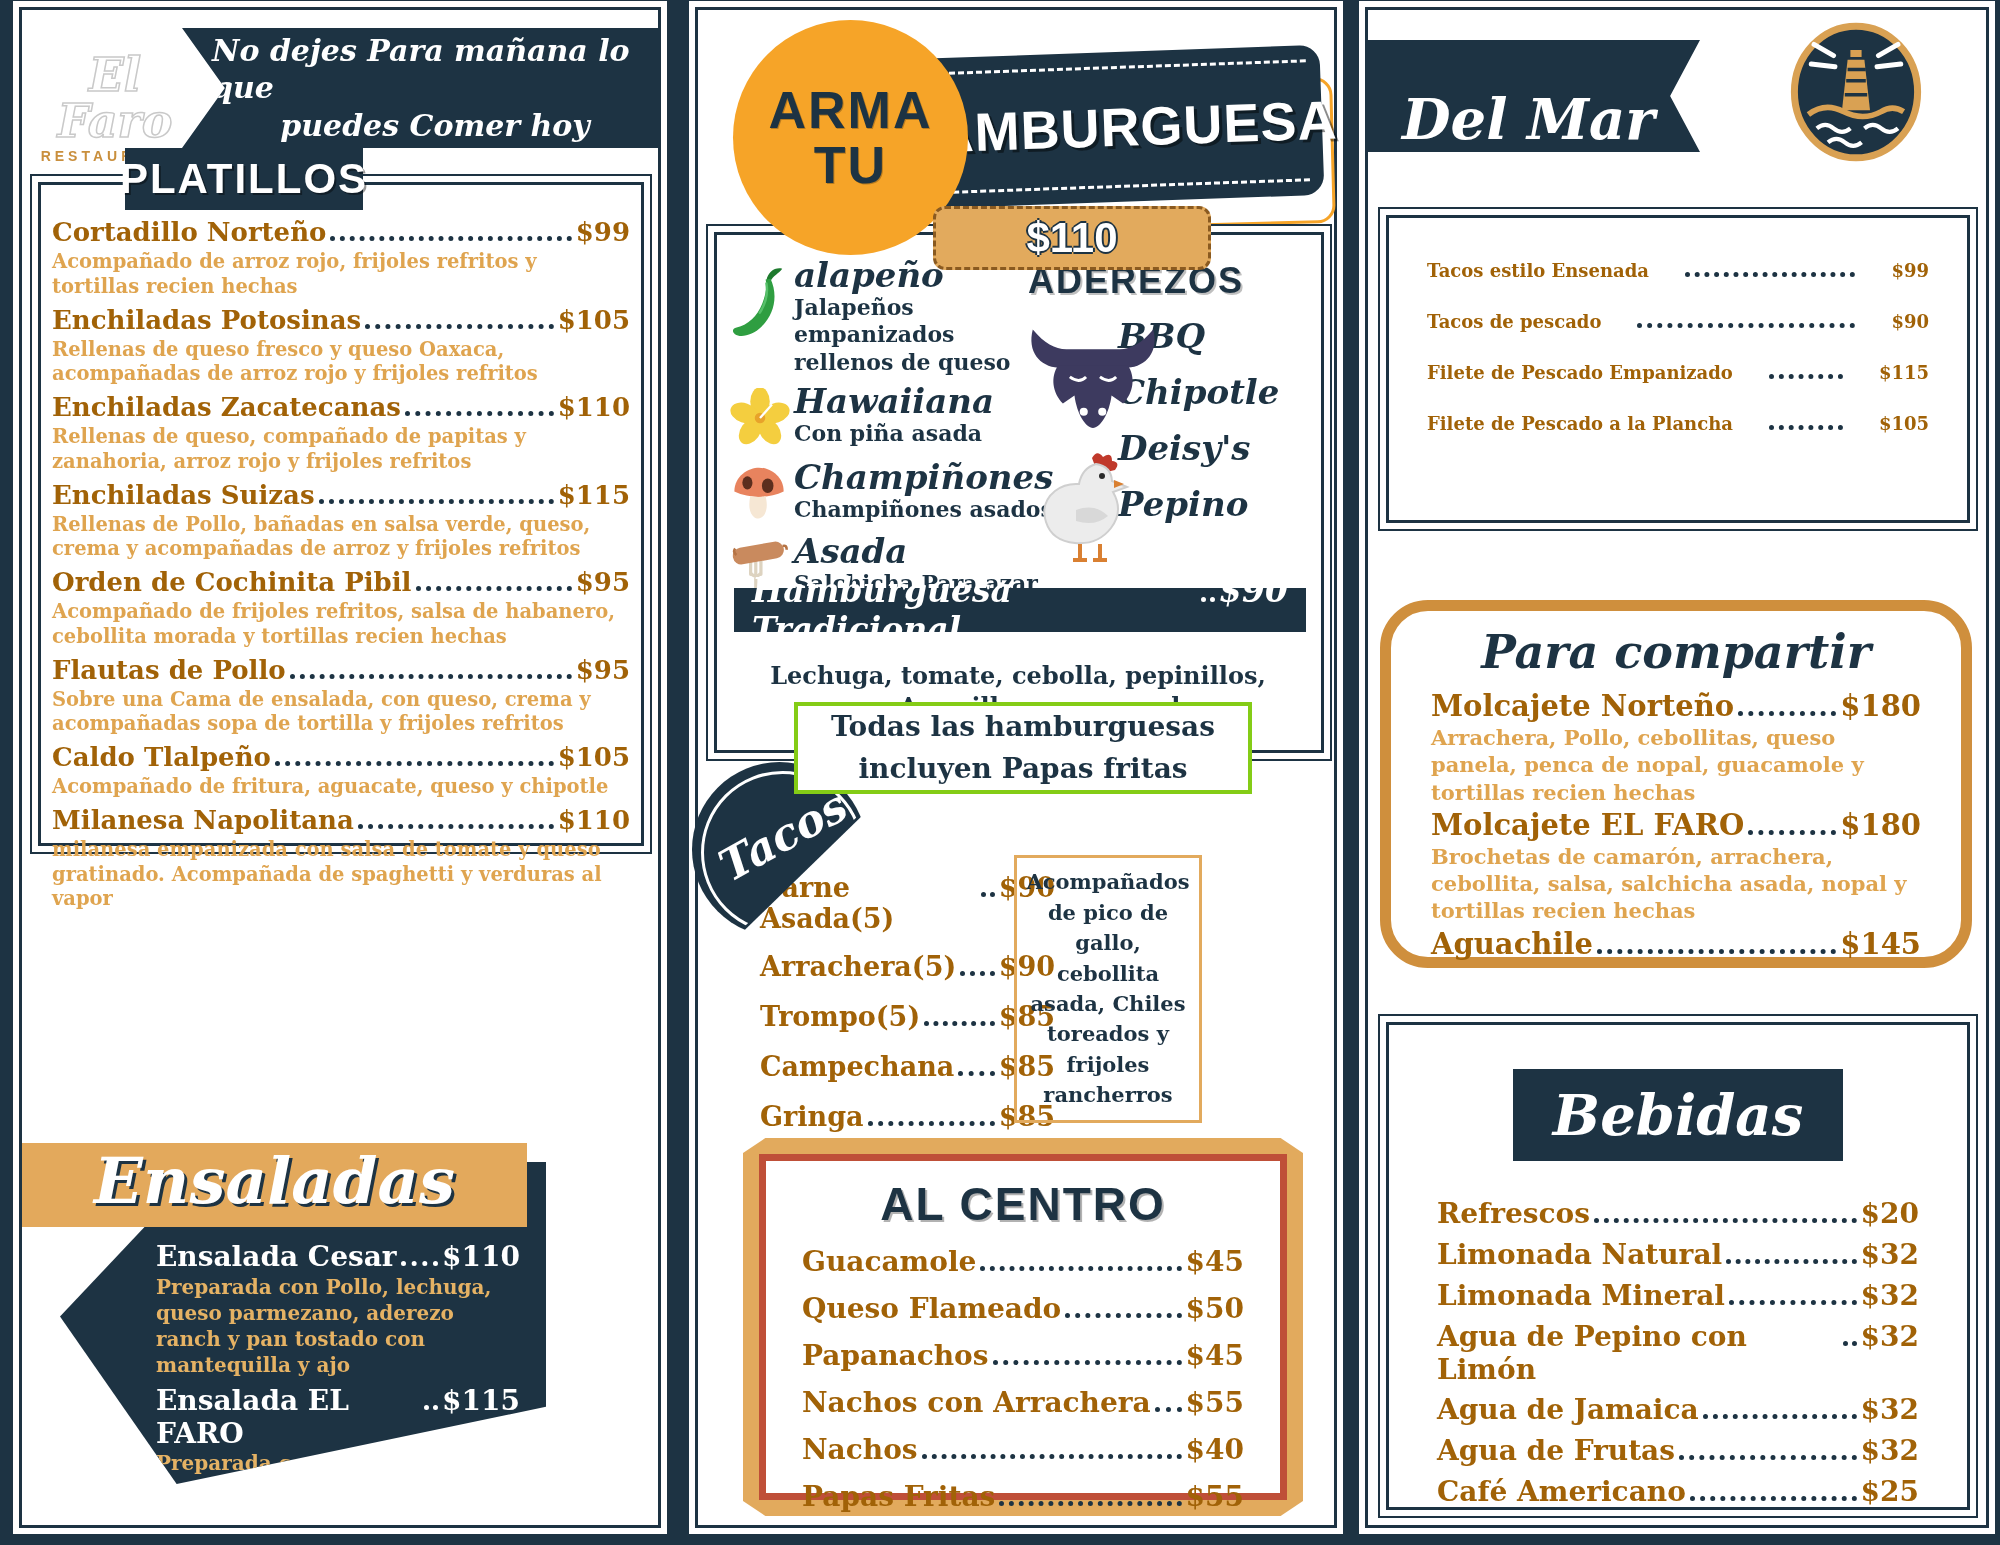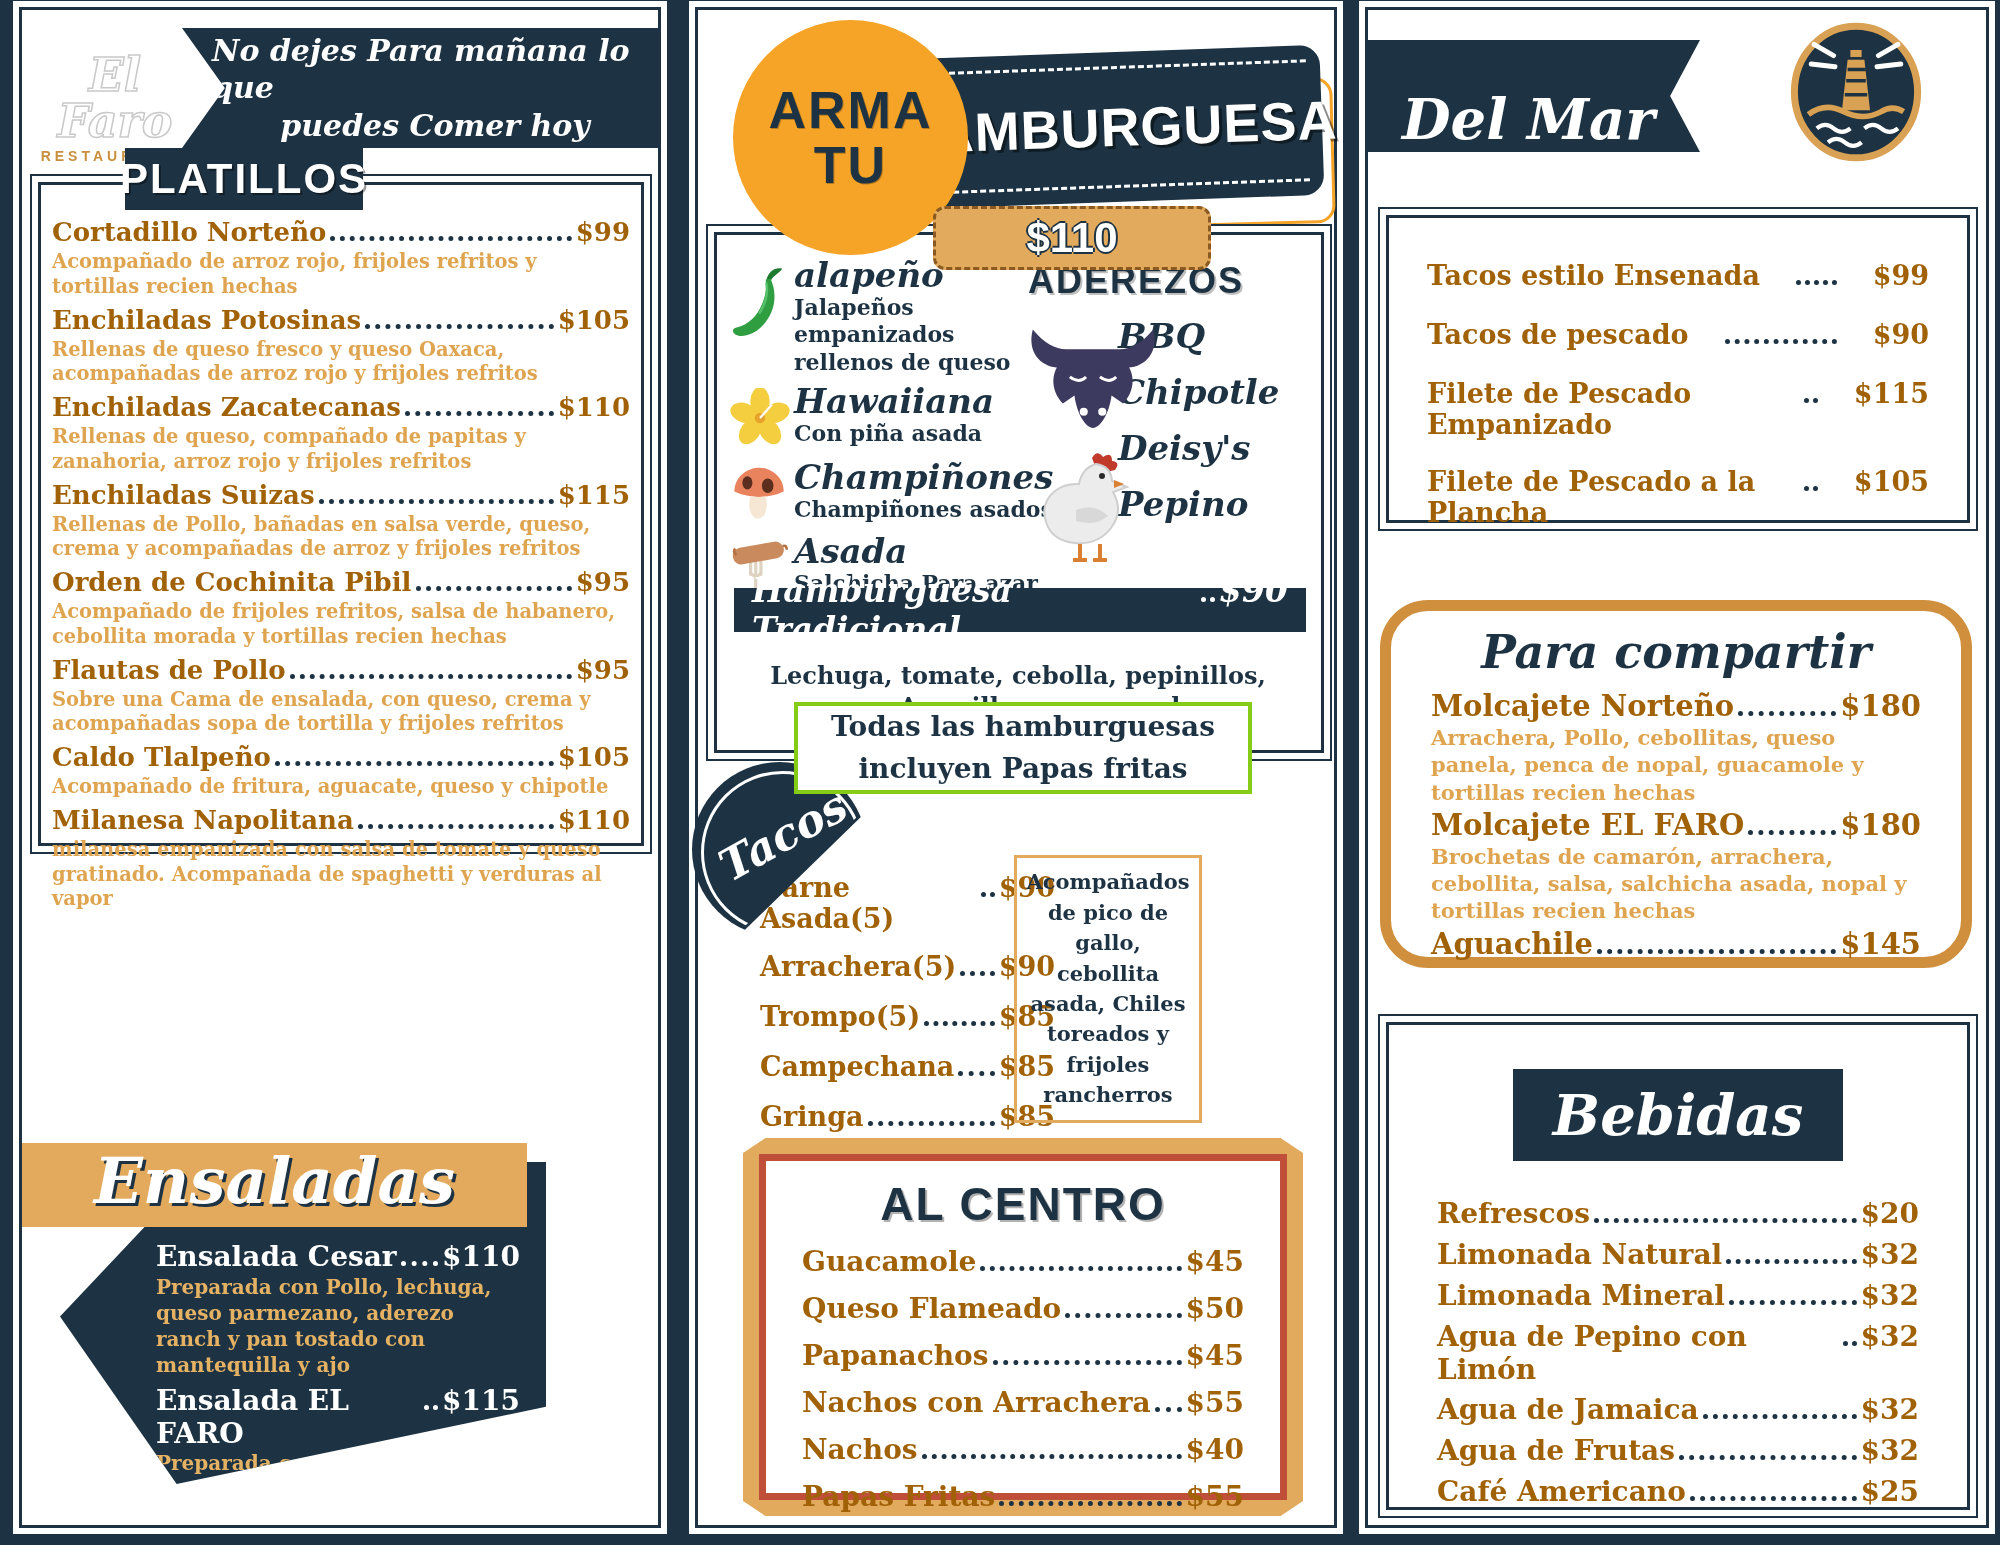--- a/index.html
+++ b/index.html
@@ -89,21 +89,21 @@
   .alc .row{font-size:28px;margin-bottom:13px;}
 
   
   .dm-banner{position:absolute;left:0;top:30px;width:332px;height:112px;background:#1d3343;
     clip-path:polygon(0 0,100% 0,91% 50%,100% 100%,0 100%);
     display:flex;align-items:flex-end;padding-left:34px;box-sizing:border-box;}
   .dm-banner span{color:#fff;font-size:56px;}
   .lh-logo{position:absolute;left:418px;top:12px;width:140px;height:140px;}
   .dm-box{position:absolute;left:18px;top:205px;width:578px;height:302px;}
   .dm-list{position:absolute;left:38px;top:42px;right:38px;}
-  .dm-list .row{font-size:27px;margin-bottom:26px;gap:32px;}
+  .dm-list .row{font-size:18px;margin-bottom:26px;gap:32px;}
   .pc{position:absolute;left:12px;top:590px;width:592px;height:368px;border:11px solid #cf8f3d;border-radius:48px;box-sizing:border-box;padding:14px 40px 0;}
   .pc-title{text-align:center;font-size:46px;color:#1d3343;margin-bottom:10px;}
   .pc-item .row{font-size:29px;}
   .pc-item .desc{font-size:21px;line-height:1.3;margin:0 0 2px;}
   .bb-box{position:absolute;left:18px;top:1012px;width:578px;height:482px;}
   .bb-hdr{margin:44px auto 36px;width:330px;height:92px;background:#1d3343;display:flex;align-items:center;justify-content:center;}
   .bb-hdr span{color:#fff;font-size:56px;}
   .bb-list{padding:0 48px;}
   .bb-list .row{font-size:28px;margin-bottom:7px;}
 </style>

